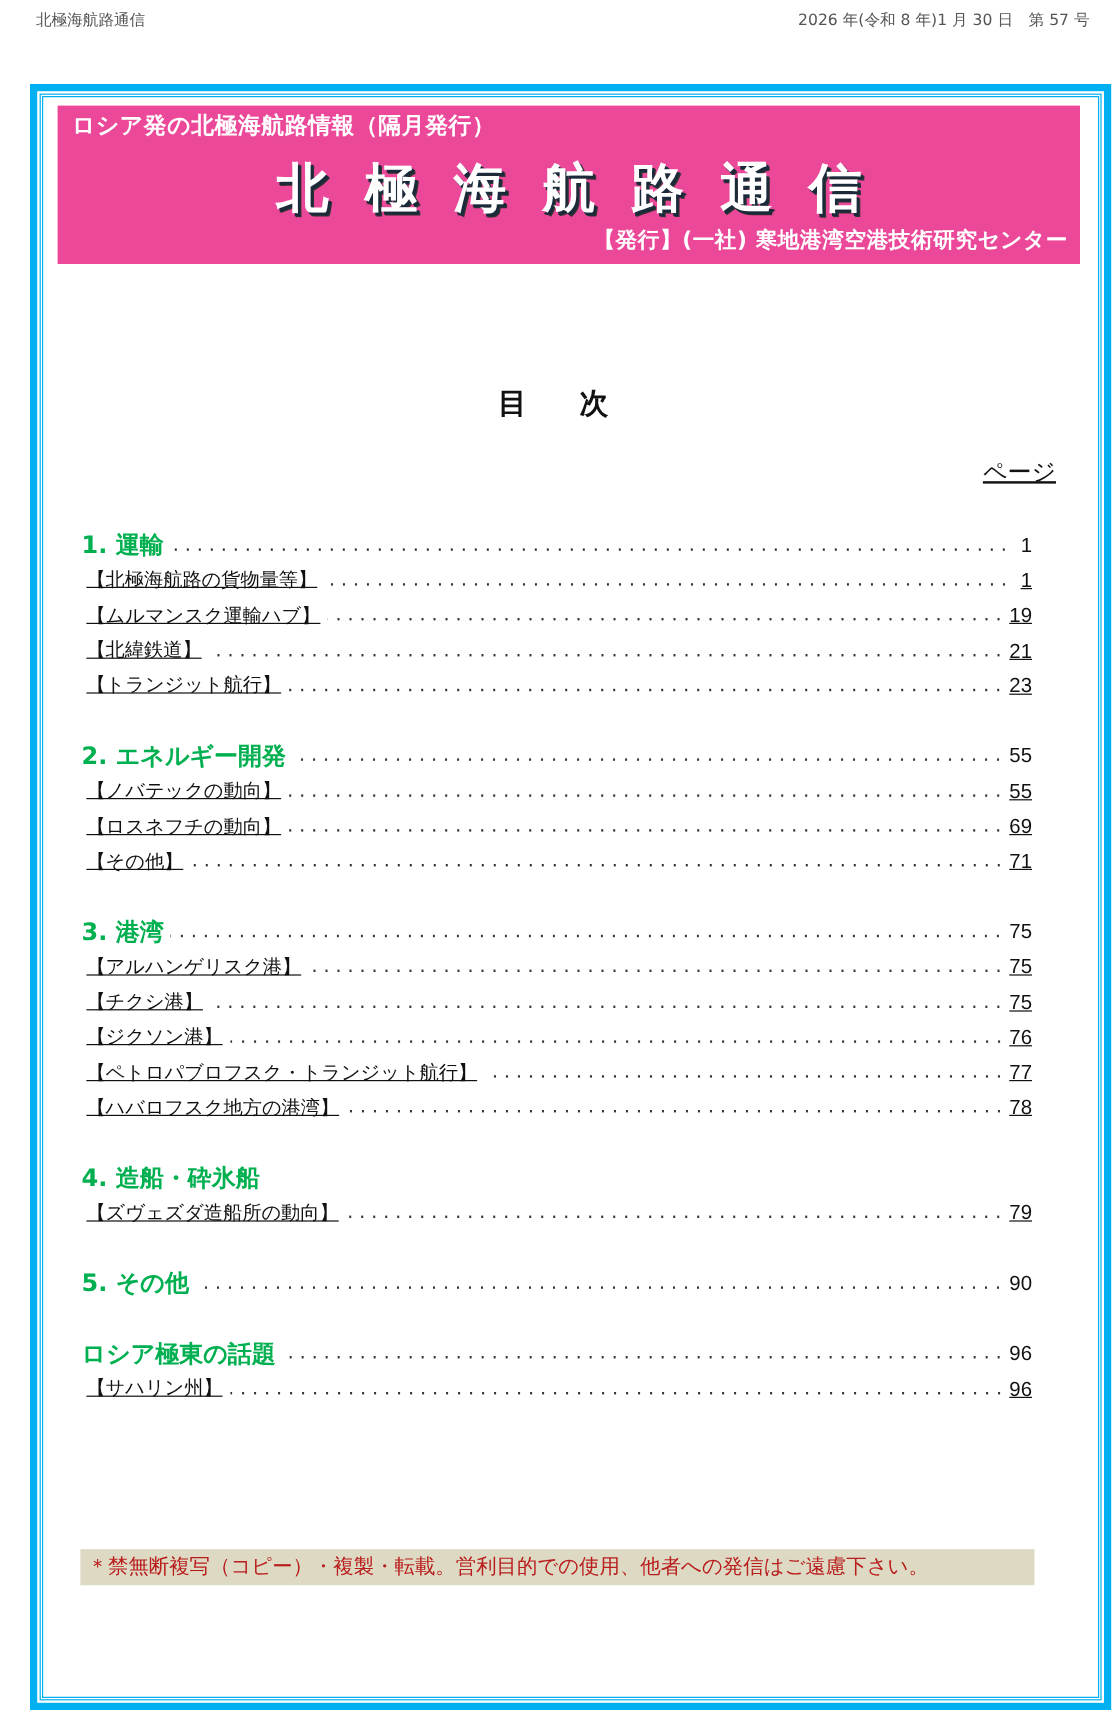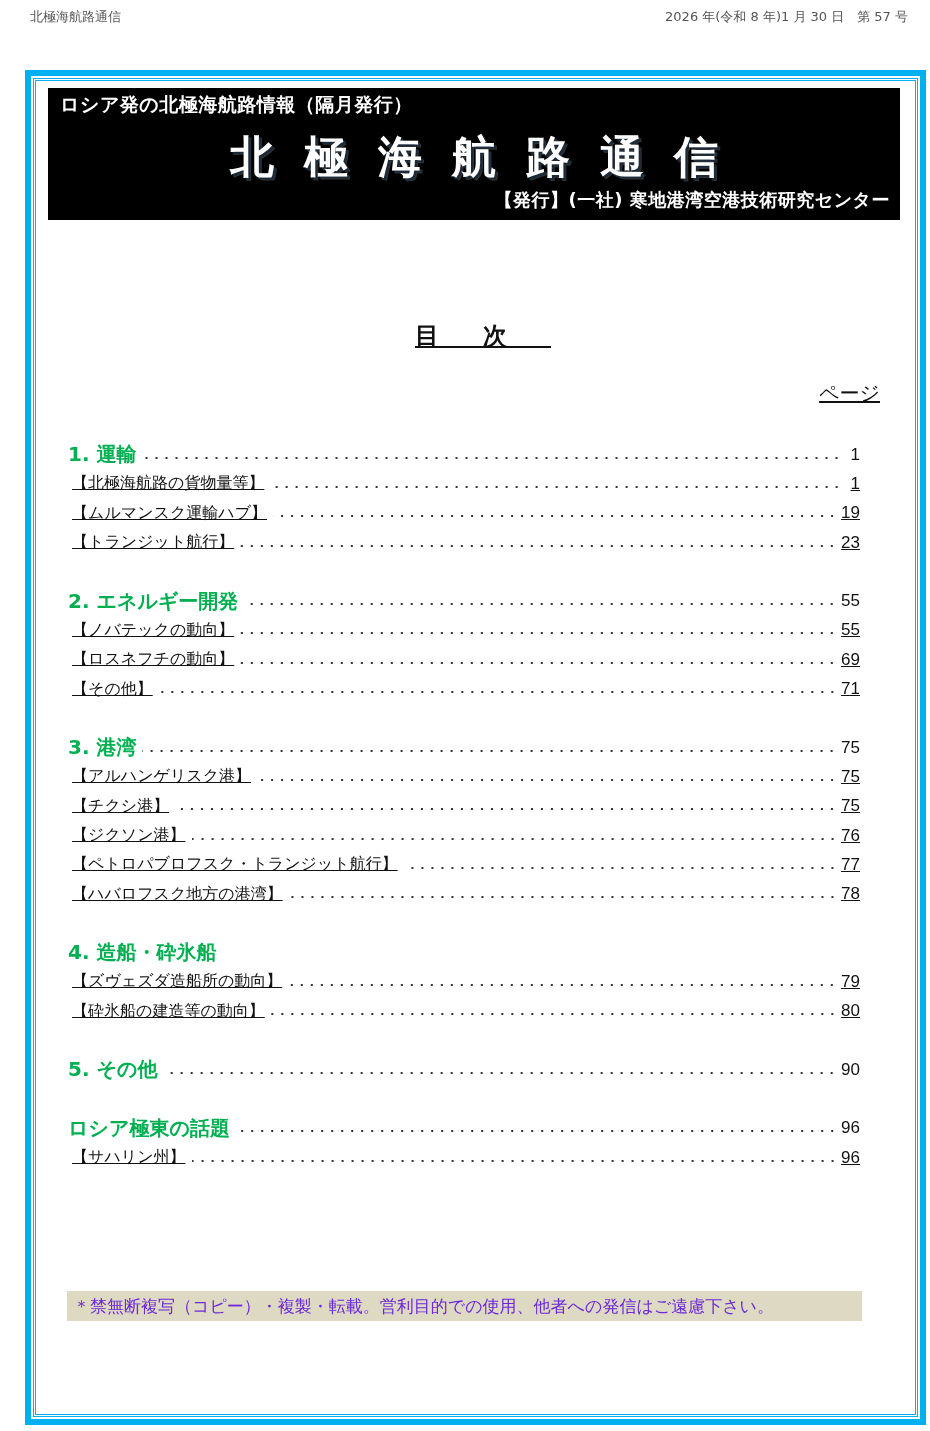--- a/index.html
+++ b/index.html
@@ -22,40 +22,40 @@
       border: 6px solid #00b0f0;
     }
     .frame-inner {
       position: absolute; left: 33px; top: 78px; width: 885px; height: 1339px;
       border: 1px solid #00b0f0;
       box-shadow: inset 0 0 0 1px #ffffff, inset 0 0 0 2px #00b0f0;
     }
 
     .banner {
       position: absolute; left: 48px; top: 88px; width: 852px; height: 132px;
-      background: #000000; color: #ffffff;
+      background: #ec4899; color: #ffffff;
     }
     .banner .subtitle {
       position: absolute; left: 12px; top: 4px;
       font-size: 19px; font-weight: bold; letter-spacing: 0.5px;
     }
     .banner .title {
       position: absolute; left: 0; right: 0; top: 40px; text-align: center;
       font-size: 44px; font-weight: bold; letter-spacing: 30px;
       padding-left: 30px;
       text-shadow: 2px 2px 0 #1a2a3a, 3px 3px 0 #333;
     }
     .banner .publisher {
       position: absolute; right: 10px; top: 100px;
       font-size: 18px; font-weight: bold; letter-spacing: 0.5px;
     }
 
     .toc-heading {
       position: absolute; left: 0; width: 930px; top: 320px; text-align: center;
-      font-size: 24px; font-weight: bold; letter-spacing: 44px; padding-left: 36px; text-decoration: underline;
+      font-size: 24px; font-weight: bold; letter-spacing: 44px; padding-left: 36px;
     }
     .page-label {
       position: absolute; right: 50px; top: 380px; font-size: 20px; text-decoration: underline;
     }
 
     .toc { position: absolute; left: 68px; width: 792px; top: 440px; }
     .toc-row {
       display: flex; align-items: center; height: 29.3px; white-space: nowrap;
     }
     .toc-row.section { font-size: 20px; font-weight: bold; color: #00b050; }
@@ -67,21 +67,21 @@
       background-size: 10px 2px; background-repeat: repeat-x; background-position: right;
     }
     .toc-row .pg {
       font-family: "Liberation Sans", sans-serif; font-size: 17px; font-weight: normal;
       color: #111; min-width: 14px; text-align: right;
     }
     .gap { height: 29.3px; }
 
     .disclaimer {
       position: absolute; left: 67px; top: 1291px; width: 795px; height: 30px;
-      background: #ddd9c3; color: #6d28d9;
+      background: #ddd9c3; color: #b91c1c;
       font-size: 17px; line-height: 30px; padding-left: 6px; white-space: nowrap;
     }
   </style>
 </head>
 <body>
 
 <div class="page">
 
   <div class="running-head">
     <span>北極海航路通信</span>
@@ -111,20 +111,25 @@
       <span>【北極海航路の貨物量等】</span>
       <span class="leader"></span>
       <span class="pg">1</span>
     </div>
     <div class="toc-row item">
       <span>【ムルマンスク運輸ハブ】</span>
       <span class="leader"></span>
       <span class="pg">19</span>
     </div>
     <div class="toc-row item">
+      <span>【北緯鉄道】</span>
+      <span class="leader"></span>
+      <span class="pg">21</span>
+    </div>
+    <div class="toc-row item">
       <span>【トランジット航行】</span>
       <span class="leader"></span>
       <span class="pg">23</span>
     </div>
     <div class="gap"></div>
 
     <div class="toc-row section">
       <span>2. エネルギー開発</span>
       <span class="leader"></span>
       <span class="pg">55</span>
@@ -178,25 +183,20 @@
     </div>
     <div class="gap"></div>
 
     <div class="toc-row section">
       <span>4. 造船・砕氷船</span>
     </div>
     <div class="toc-row item">
       <span>【ズヴェズダ造船所の動向】</span>
       <span class="leader"></span>
       <span class="pg">79</span>
-    </div>
-    <div class="toc-row item">
-      <span>【砕氷船の建造等の動向】</span>
-      <span class="leader"></span>
-      <span class="pg">80</span>
     </div>
     <div class="gap"></div>
 
     <div class="toc-row section">
       <span>5. その他</span>
       <span class="leader"></span>
       <span class="pg">90</span>
     </div>
     <div class="gap"></div>
 

